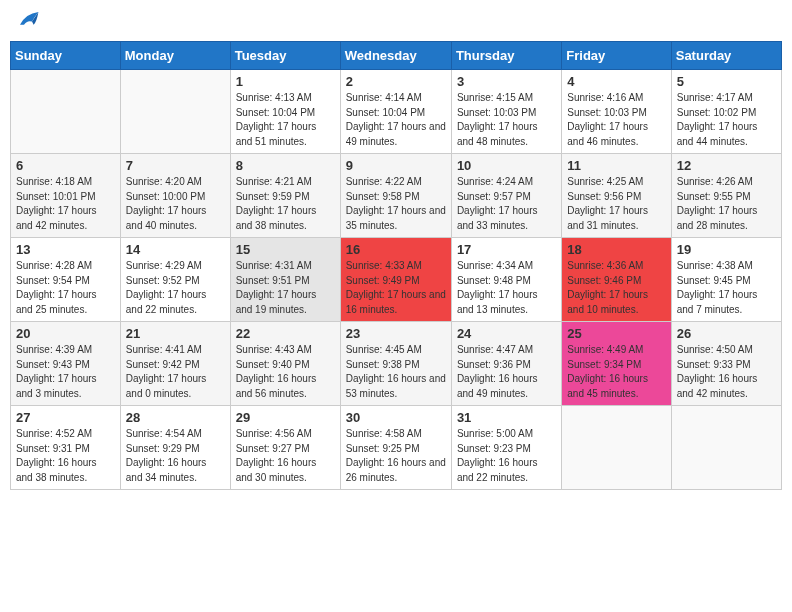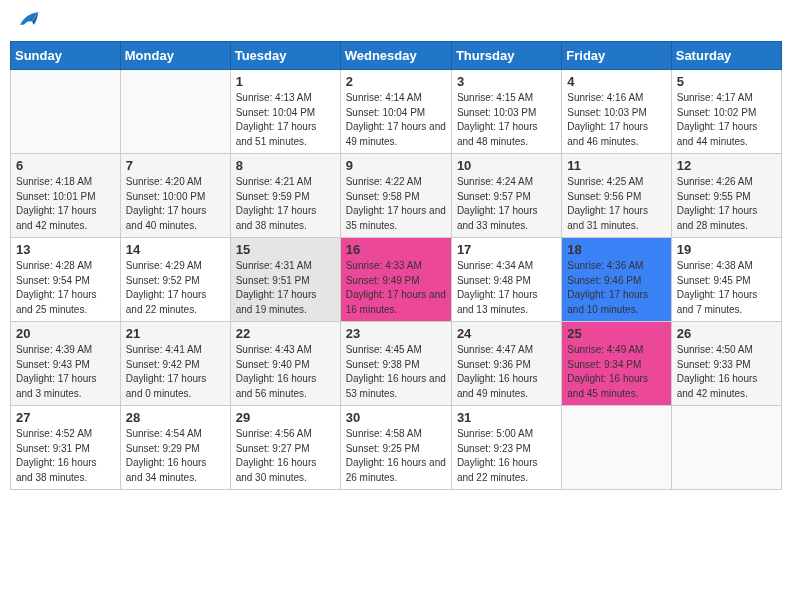--- a/index.html
+++ b/index.html
@@ -218,33 +218,33 @@
           <div class="day-info" style="white-space: pre-line;">Sunrise: 4:29 AM
 Sunset: 9:52 PM
 Daylight: 17 hours and 22 minutes.</div>
         </td>
         <td style="background: #e5e5e5;">
           <span class="day-number">15</span>
           <div class="day-info" style="white-space: pre-line;">Sunrise: 4:31 AM
 Sunset: 9:51 PM
 Daylight: 17 hours and 19 minutes.</div>
         </td>
-        <td style="background: #ec4899;">
+        <td style="background: #ef4444;">
           <span class="day-number">16</span>
           <div class="day-info" style="white-space: pre-line;">Sunrise: 4:33 AM
 Sunset: 9:49 PM
 Daylight: 17 hours and 16 minutes.</div>
         </td>
         <td style="background: rgb(255, 255, 255);">
           <span class="day-number">17</span>
           <div class="day-info" style="white-space: pre-line;">Sunrise: 4:34 AM
 Sunset: 9:48 PM
 Daylight: 17 hours and 13 minutes.</div>
         </td>
-        <td style="background: #3b82f6;">
+        <td style="background: #ef4444;">
           <span class="day-number">18</span>
           <div class="day-info" style="white-space: pre-line;">Sunrise: 4:36 AM
 Sunset: 9:46 PM
 Daylight: 17 hours and 10 minutes.</div>
         </td>
         <td style="background: rgb(255, 255, 255);">
           <span class="day-number">19</span>
           <div class="day-info" style="white-space: pre-line;">Sunrise: 4:38 AM
 Sunset: 9:45 PM
 Daylight: 17 hours and 7 minutes.</div>

